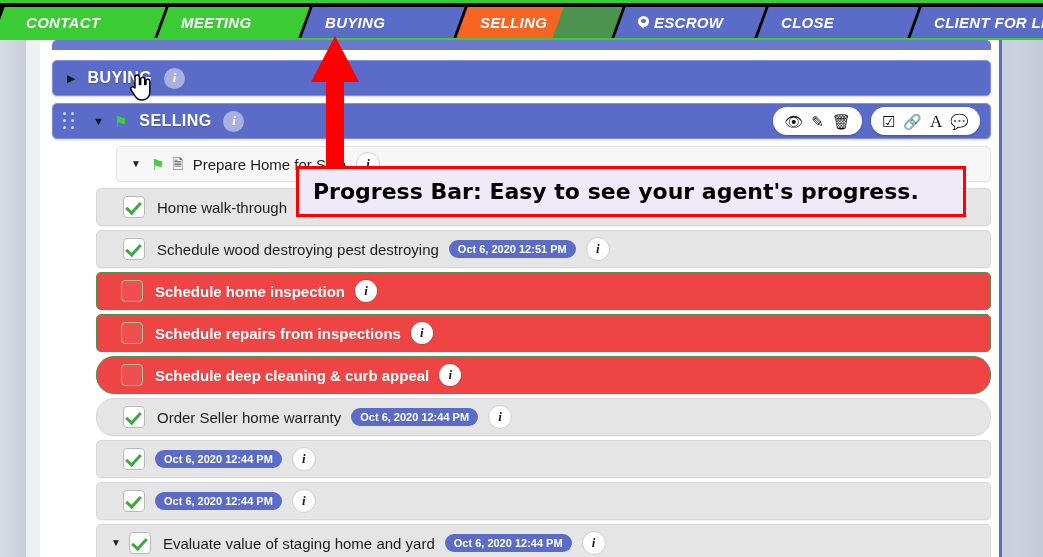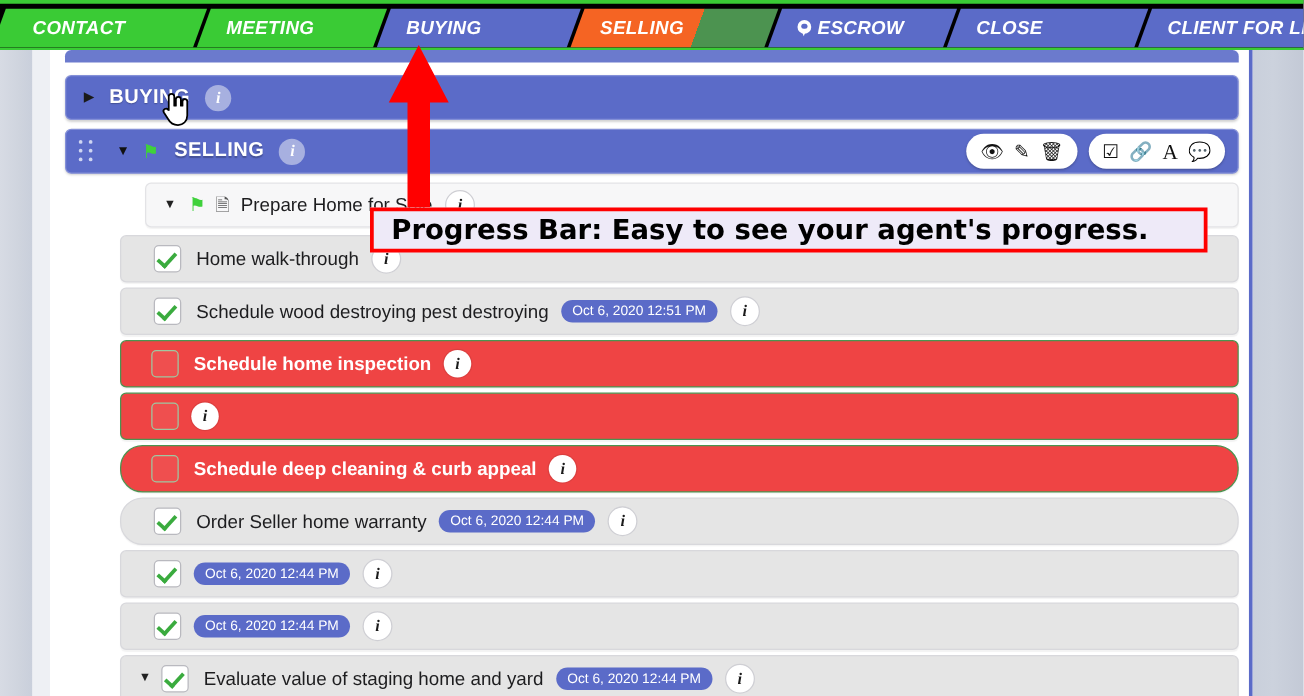--- a/index.html
+++ b/index.html
@@ -50,21 +50,21 @@
   .pin:after{
     content:"";position:absolute;left:3.2px;top:8px;
     border-left:2.3px solid transparent;border-right:2.3px solid transparent;border-top:5px solid #fff;
   }
   .pin span{position:absolute;left:3.4px;top:3.2px;width:4.2px;height:4.2px;border-radius:50%;
     background:#5b6bc8;display:block;}
 
   
   .arrow{position:absolute;left:304px;top:36px;width:62px;height:130px;pointer-events:none;}
   .callout{
-    position:absolute;left:296px;top:166px;width:670px;height:36px;
+    position:absolute;left:296px;top:166px;width:670px;height:51px;
     background:#eeeaf8;border:3px solid #ff0000;box-sizing:border-box;
     display:flex;align-items:center;padding-left:14px;
     font-size:22px;font-weight:bold;color:#000;
     font-family:"DejaVu Sans", sans-serif;
     z-index:40;
   }
 
   
   .stage-strip{
     position:absolute;left:12px;right:8px;height:10px;background:#5b6bc8;
@@ -117,21 +117,21 @@
   .cb.checked:after{
     content:"";position:absolute;left:5px;top:2px;width:6px;height:12px;
     border:solid #3aab3e;border-width:0 3.2px 3.2px 0;transform:rotate(42deg);
   }
   .task.green .cb{background:rgba(255,255,255,.06);border:1px solid #9fc8a1;}
   .task .tlabel{font-size:15px;color:#1d1d1f;margin-left:12px;white-space:nowrap;}
   .task.green .tlabel{color:#ffffff;font-weight:bold;}
   .task.header .tlabel{margin-left:9px;}
   .badge{
     margin-left:10px;background:#5b6bc8;color:#fff;border-radius:11px;
-    font-size:11px;font-weight:normal;padding:3px 9px;white-space:nowrap;
+    font-size:11px;font-weight:bold;padding:3px 9px;white-space:nowrap;
   }
   .info-sm{
     width:22px;height:22px;border-radius:50%;background:#ffffff;border:1px solid #cfcfd4;
     color:#1a1a1a;font-weight:bold;font-size:13px;font-style:italic;
     display:inline-flex;align-items:center;justify-content:center;margin-left:10px;flex:none;
     font-family:"Liberation Serif", serif;
   }
   .task.green .info-sm{border:none;box-shadow:0 0 0 1px rgba(0,0,0,.08);}
   .doc-ic{margin-left:8px;font-size:14px;color:#555;line-height:1;}
 
@@ -250,20 +250,21 @@
           <span class="badge">Oct 6, 2020 12:51 PM</span>
           <span class="info-sm">i</span>
         </div>
         <div class="task green" style="top: 232px;">
           <span class="cb" style="margin-left: 24px;"></span>
           <span class="tlabel">Schedule home inspection</span>
           <span class="info-sm">i</span>
         </div>
         <div class="task green" style="top: 274px;">
           <span class="cb" style="margin-left: 24px;"></span>
+          <span class="tlabel">Schedule repairs from inspections</span>
           <span class="info-sm">i</span>
         </div>
         <div class="task green" style="top: 316px; border-radius: 18px;">
           <span class="cb" style="margin-left: 24px;"></span>
           <span class="tlabel">Schedule deep cleaning &amp; curb appeal</span>
           <span class="info-sm">i</span>
         </div>
         <div class="task" style="top: 358px; border-radius: 18px;">
           <span class="cb checked" style="margin-left: 26px;"></span>
           <span class="tlabel">Order Seller home warranty</span>

